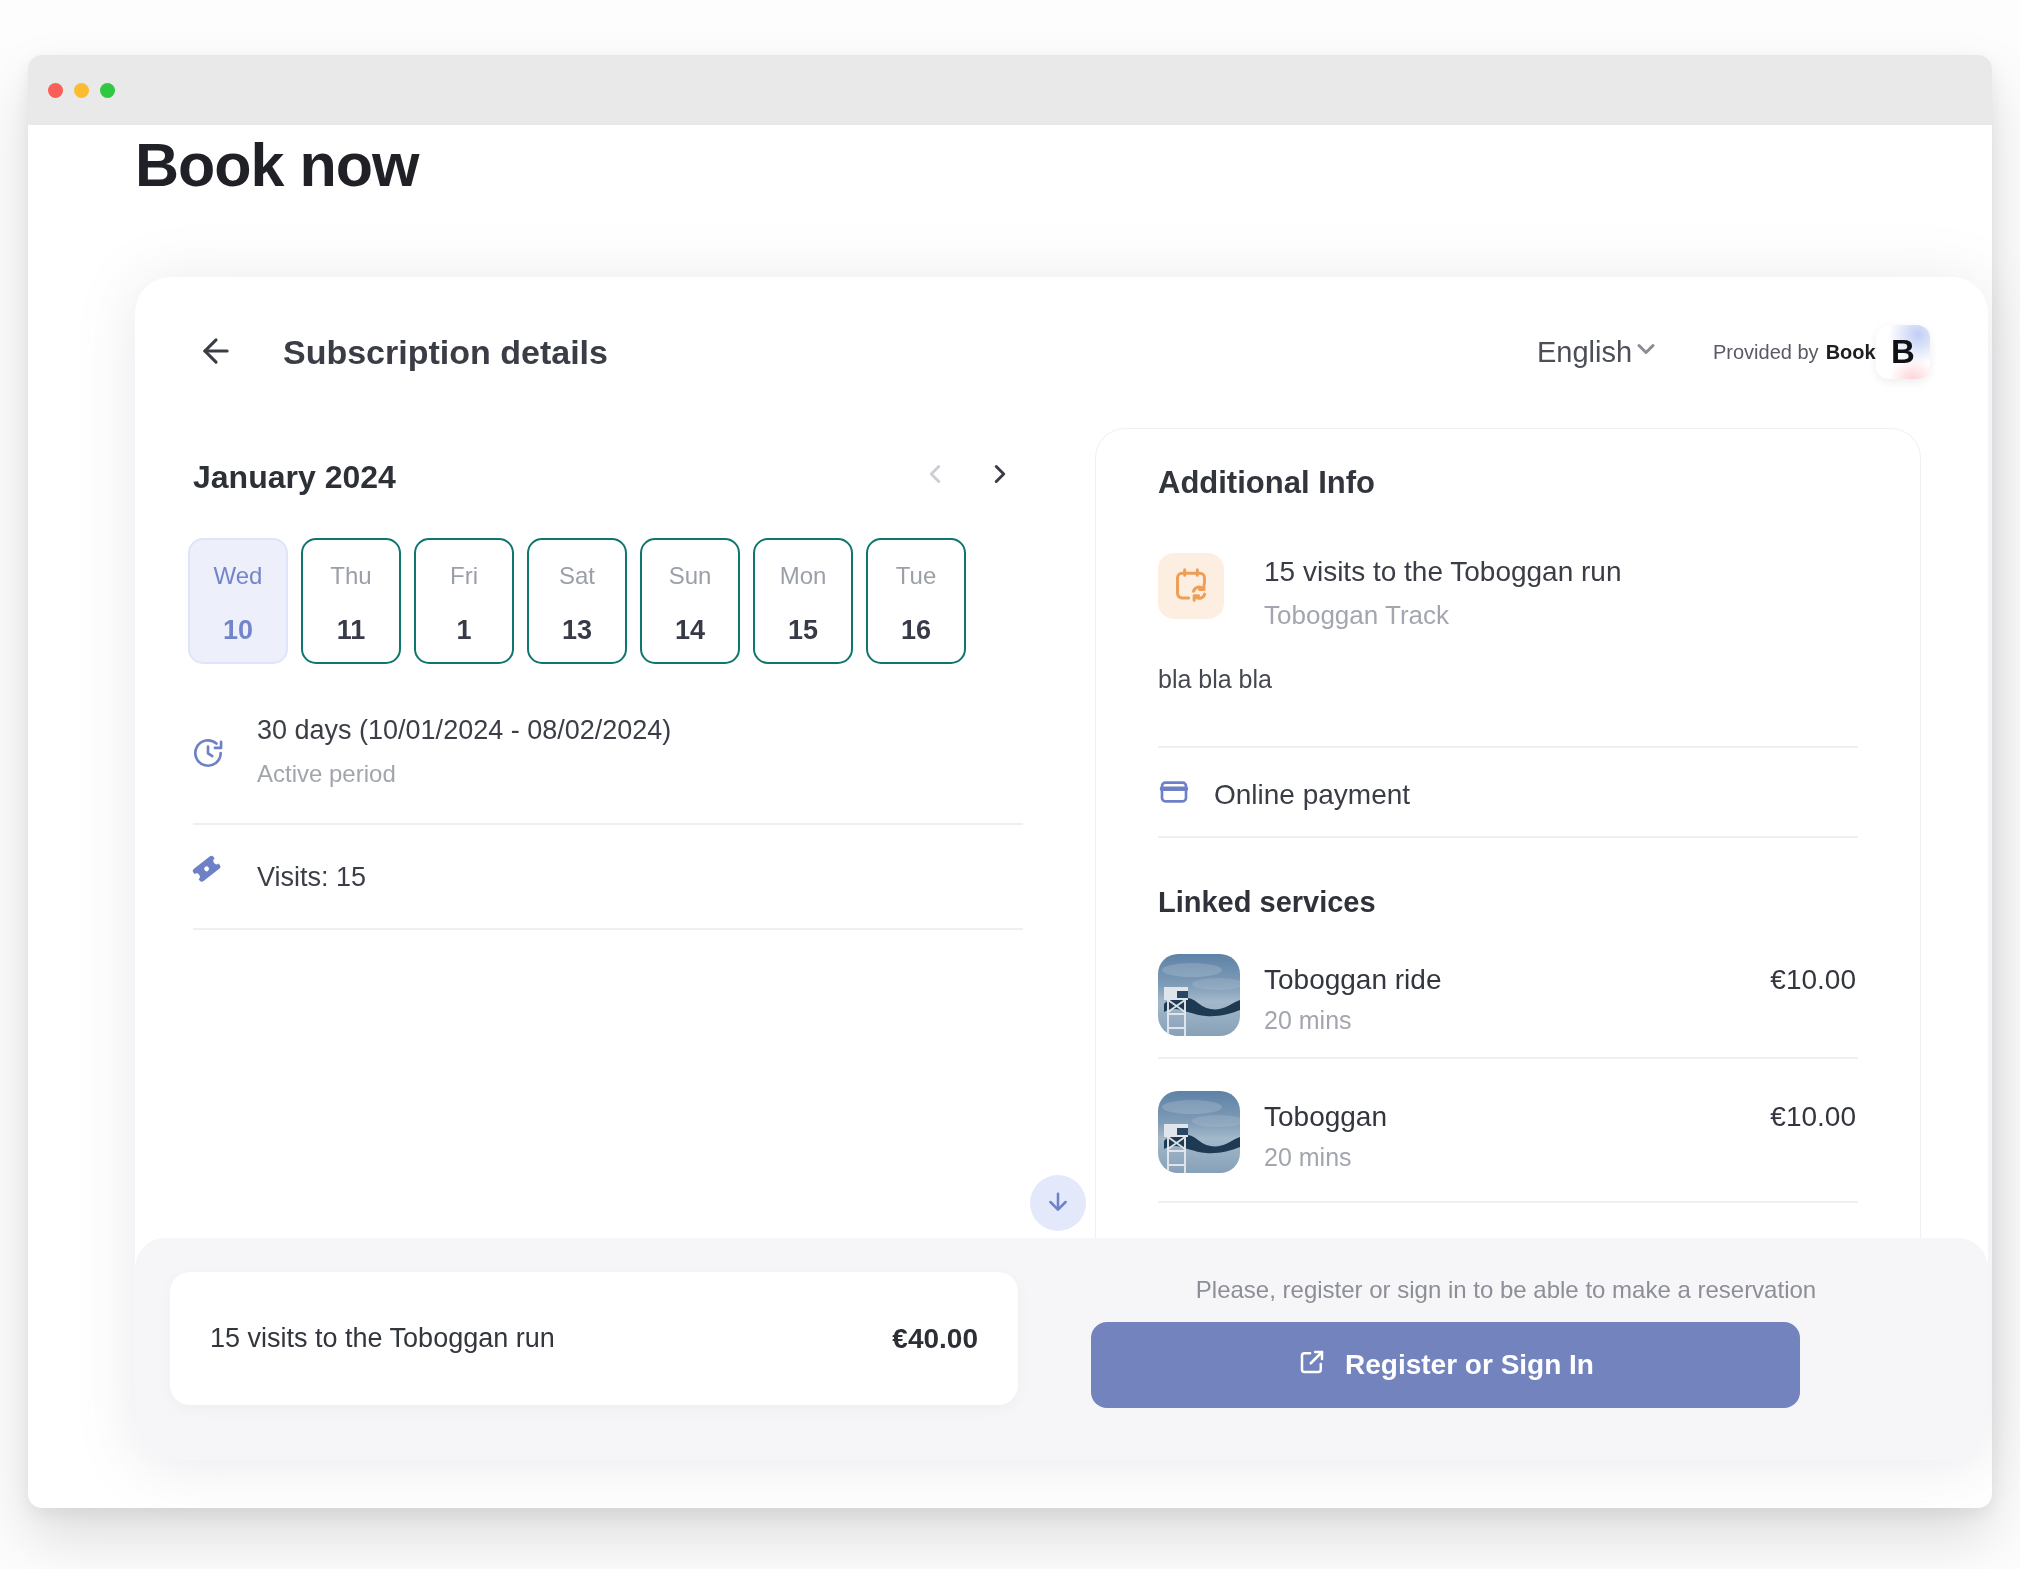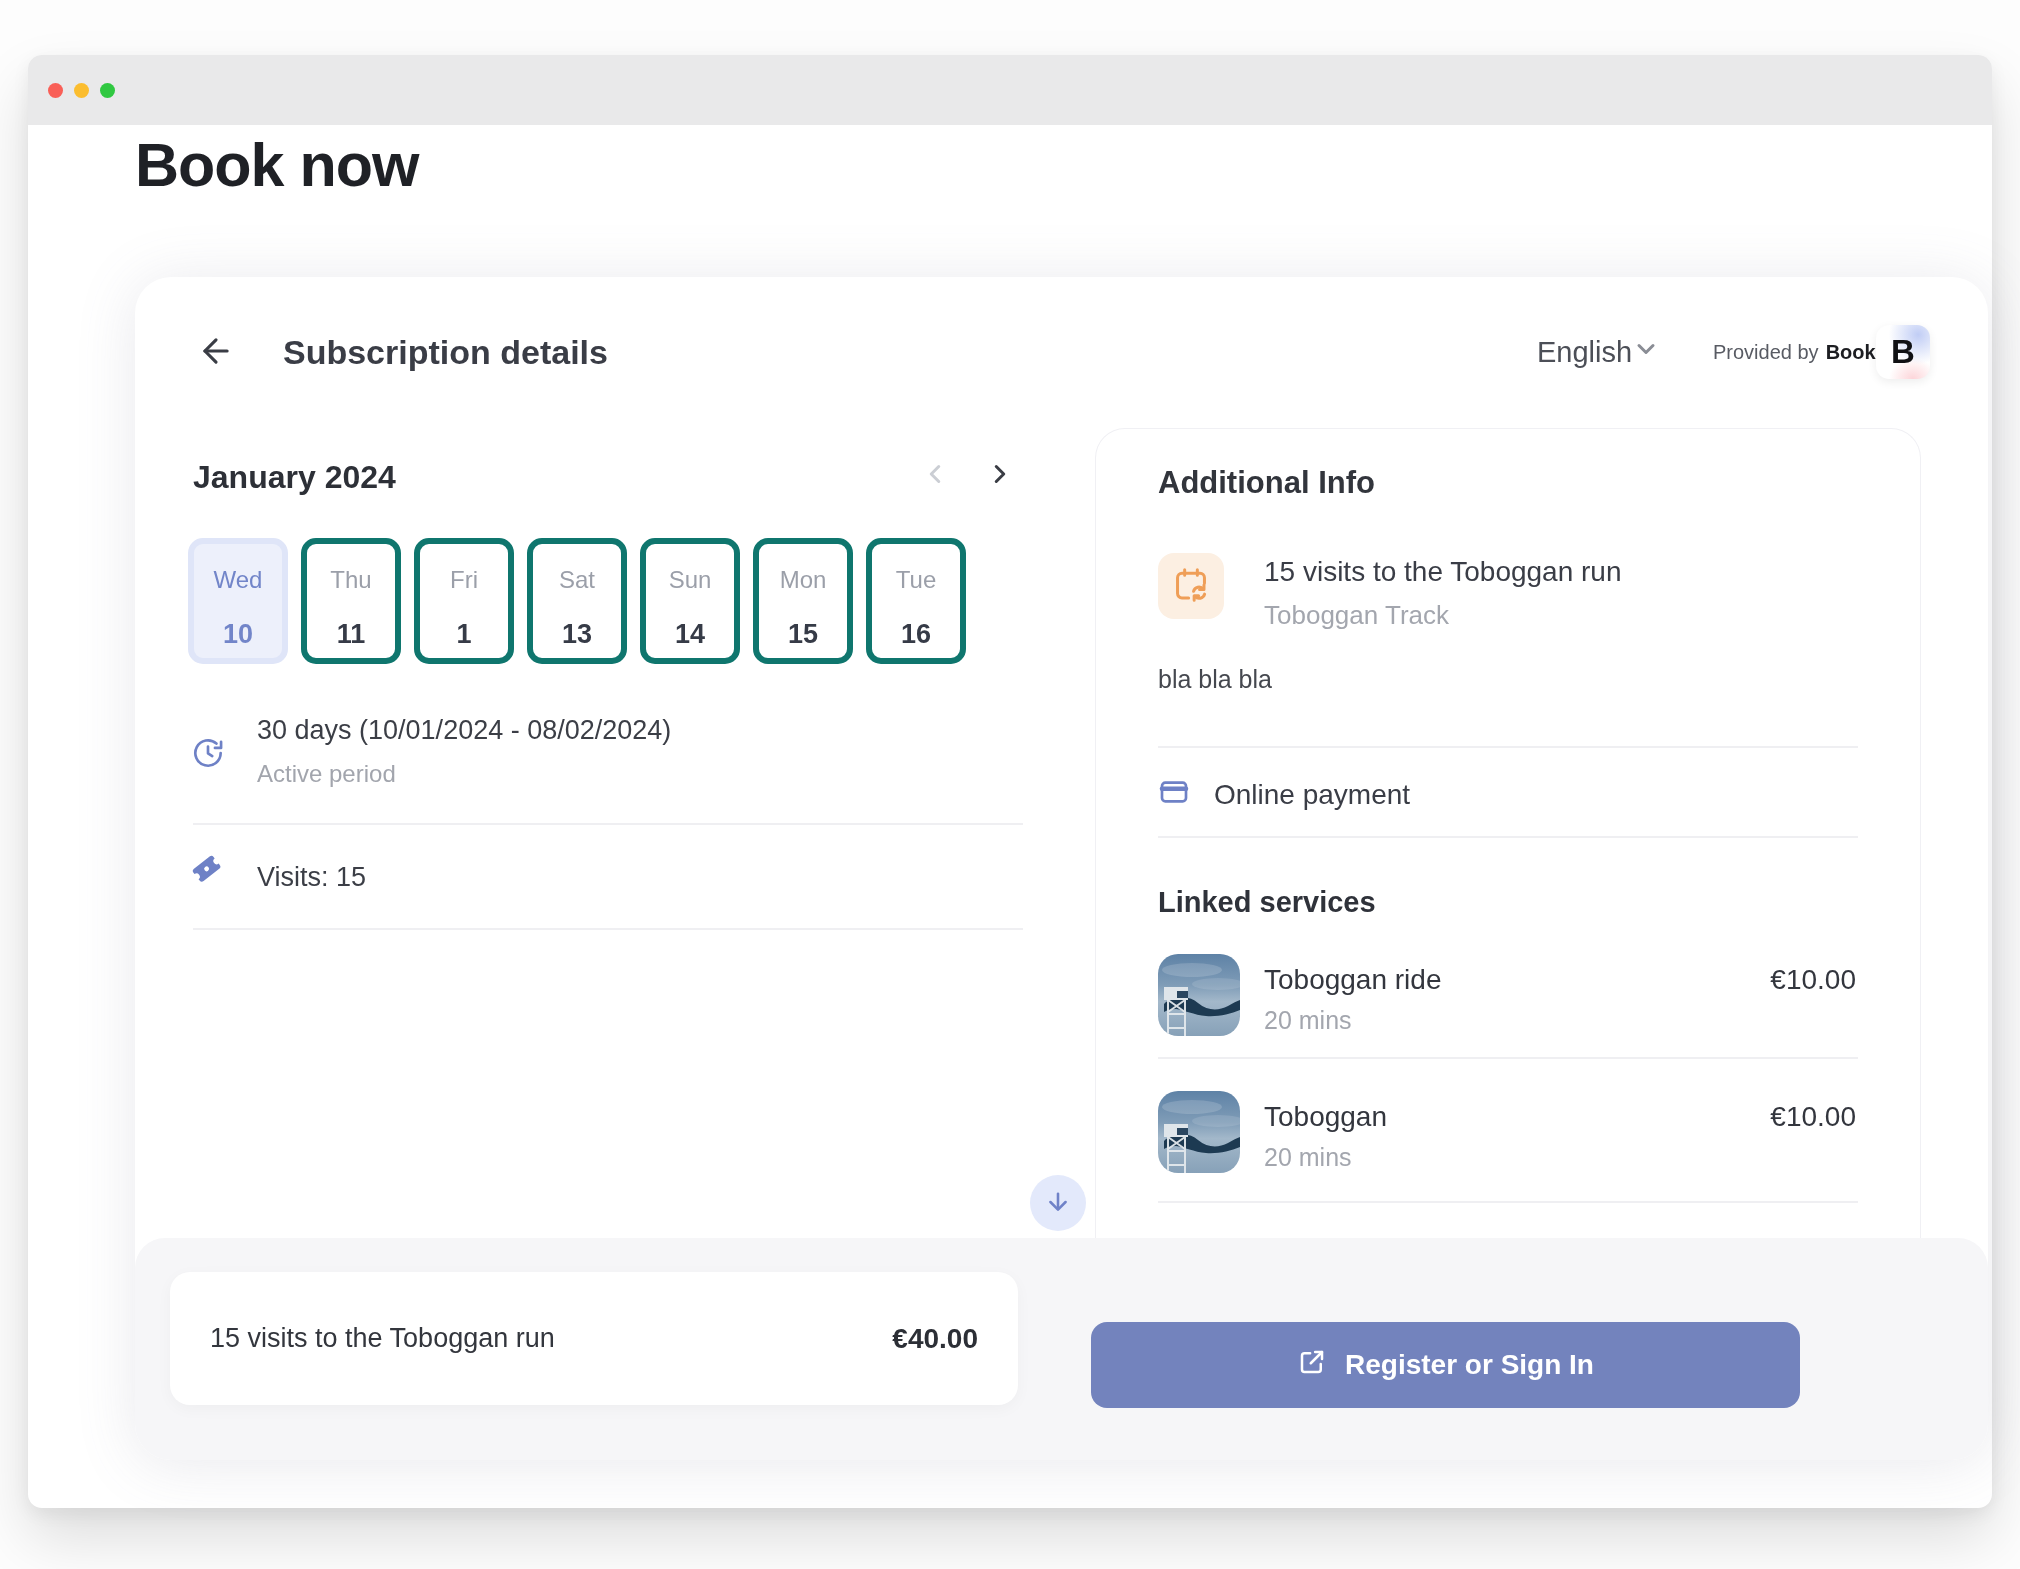--- a/index.html
+++ b/index.html
@@ -40,21 +40,21 @@
                   #fff;
                 box-shadow:0 3px 10px rgba(0,0,0,.07); }
 
   
   .month-title { left:58px; top:182px; font-size:32px; font-weight:600; color:#2d3037; }
   .cal-nav { width:40px; height:40px; display:flex; align-items:center; justify-content:center; cursor:pointer; background:none; border:none; }
   .cal-prev { left:780px; top:178px; }
   .cal-next { left:845px; top:178px; }
 
   .days { left:53px; top:261px; display:flex; gap:13px; }
-  .day-cell { width:100px; height:126px; border:6px solid #0f766e; border-radius:15px;
+  .day-cell { width:100px; height:126px; border:2px solid #0f766e; border-radius:15px;
               background:#fff; text-align:center; cursor:pointer; }
   .day-cell .wd { margin-top:22px; font-size:24px; color:#9b9fa9; }
   .day-cell .num { margin-top:25px; font-size:27px; font-weight:700; color:#363b47; }
   .day-cell.selected { background:#edf0fb; border-color:#dfe5f8; }
   .day-cell.selected .wd, .day-cell.selected .num { color:#7285c9; }
 
   
   .meta-icon { width:36px; height:36px; }
   .period-icon { left:57px; top:460px; }
   .period-title { left:122px; top:438px; font-size:27px; color:#3b3e46; }
@@ -299,20 +299,21 @@
         <div class="abs svc-dur d2">20 mins</div>
         <div class="abs svc-price p2">€10.00</div>
         <div class="abs rdiv rdiv-d"></div>
       </div>
 
       <div class="abs footer">
         <div class="abs summary">
           <span class="lbl">15 visits to the Toboggan run</span>
           <span class="prc">€40.00</span>
         </div>
+        <div class="abs note">Please, register or sign in to be able to make a reservation</div>
         <button class="abs signin-btn">
           <span>
             <svg width="30" height="30" viewBox="0 0 24 24" fill="none" stroke="#ffffff" stroke-width="2" stroke-linecap="round" stroke-linejoin="round">
               <path d="M19 13.5V18a2 2 0 0 1-2 2H6a2 2 0 0 1-2-2V7a2 2 0 0 1 2-2h4.5"></path>
               <path d="M14.5 4H20v5.5"></path>
                 <path d="M20 4l-9 9"></path>
             </svg>
           </span>
           <span>Register or Sign In</span>
         </button>

